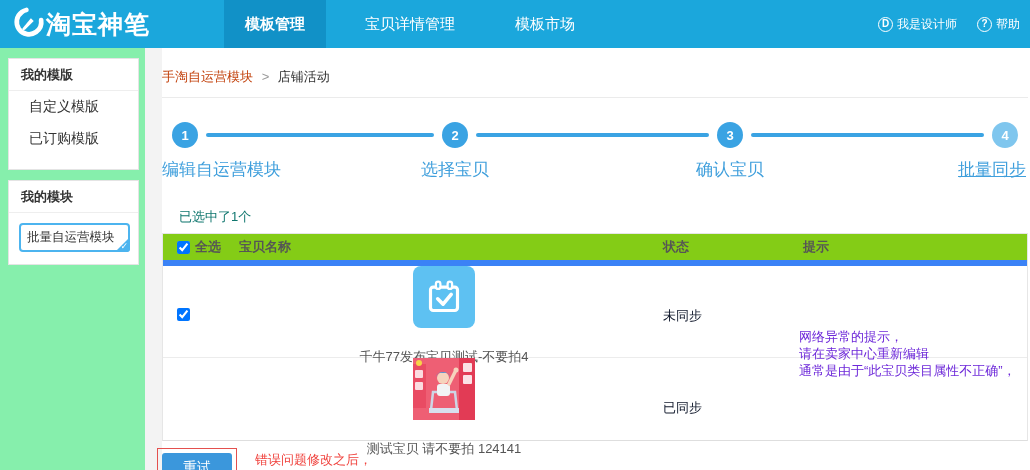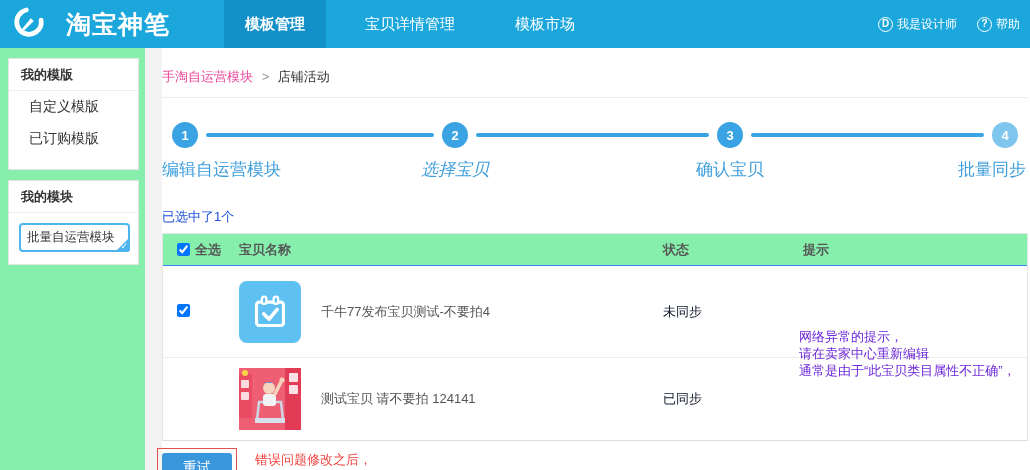--- a/index.html
+++ b/index.html
@@ -2,21 +2,21 @@
 <html><head>
 <meta charset="utf-8">
 <style>
   * { margin:0; padding:0; box-sizing:border-box; }
   html,body { width:1030px; height:470px; overflow:hidden;
     font-family:"Liberation Sans","DejaVu Sans",sans-serif; background:#f3f3f3; }
 
   
   .header { position:absolute; left:0; top:0; width:1030px; height:48px;
     background:#1ba7dc; display:flex; align-items:center; z-index:10; }
-  .logo { display:flex; align-items:center; gap:20px; padding-left:12px; width:176px; }
+  .logo { display:flex; align-items:center; gap:0; padding-left:12px; width:176px; }
   .logo-text { color:#fff; font-size:25px; font-weight:bold; letter-spacing:1px; white-space:nowrap; }
   .nav { display:flex; height:48px; margin-left:48px; }
   .nav-item { color:#fff; font-size:15px; line-height:48px; padding:0 21px; cursor:pointer; white-space:nowrap; }
   .nav-item.active { background:#1191c7;font-weight:bold; }
   .nav-item + .nav-item { margin-left:18px; }
   .header-right { margin-left:auto; display:flex; align-items:center; gap:20px; padding-right:10px; }
   .hr-item { display:flex; align-items:center; gap:4px; color:#fff; font-size:12px; cursor:pointer; }
   .circle-glyph { width:15px; height:15px; border:1.5px solid #fff; border-radius:50%;
     display:inline-flex; align-items:center; justify-content:center;
     font-size:10px; font-weight:bold; color:#fff; line-height:1; }
@@ -30,49 +30,49 @@
   .side-card.second { padding-bottom:12px; }
   .module-item { position:relative; margin:10px 8px 0 10px; border:2px solid #4cb4ef; border-radius:4px;
     background:#fff; font-size:12.5px; color:#333; padding:4px 4px 4px 6px; cursor:pointer; white-space:nowrap; }
   .module-badge { position:absolute; right:-2px; bottom:-2px; width:15px; height:15px;
     background:#4cb4ef; clip-path:polygon(100% 0,0 100%,100% 100%); border-radius:0 0 3px 0; }
   .module-badge-check { position:absolute; right:0px; bottom:-1px; color:#fff; font-size:9px; font-weight:bold; }
 
   
   .main { position:absolute; left:162px; top:48px; right:0; bottom:0; background:#fff; padding:0 0 0 0; }
   .breadcrumb { padding:20px 0 0 0; font-size:13px; color:#333; }
-  .breadcrumb .bc-link { color:#ec4899; cursor:pointer; }
+  .breadcrumb .bc-link { color:#c2410c; cursor:pointer; }
   .breadcrumb .bc-sep { color:#999; margin:0 5px; }
   .content-divider { border:none; border-top:1px solid #ebebeb; margin:11px 2px 0 0; }
 
   
   .steps { position:relative; height:66px; margin-top:24px; }
   .step-circle { position:absolute; top:0; width:26px; height:26px; border-radius:50%;
     background:#3aa3e3; color:#fff; font-size:13px; font-weight:bold;
     display:flex; align-items:center; justify-content:center; }
   .step-circle.light { background:#7fc6ee; }
   .step-line { position:absolute; top:11px; height:4px; background:#3aa3e3; border-radius:2px; }
   .step-label { position:absolute; top:36px; font-size:17px; color:#3f9fdc; white-space:nowrap; }
   .sc1 { left:10px; } .sc2 { left:280px; } .sc3 { left:555px; } .sc4 { left:830px; }
   .sl1 { left:44px; width:228px; } .sl2 { left:314px; width:233px; } .sl3 { left:589px; width:233px; }
-  .lb1 { left:0; } .lb2 { left:293px; transform:translateX(-50%);font-style:italic; }
-  .lb3 { left:568px; transform:translateX(-50%); } .lb4 { right:4px; }
-
-  .selection-summary { margin-top:20px; font-size:13px; color:#1d4ed8; }
+  .lb1 { left:0; } .lb2 { left:293px; transform:translateX(-50%); }
+  .lb3 { left:568px; transform:translateX(-50%); } .lb4 { right:4px;text-decoration:underline; }
+
+  .selection-summary { margin-top:20px; font-size:13px; color:#0f766e;margin-left:17px; }
 
   
   .goods-table { margin-top:7px; border:1px solid #e6e6e6; border-bottom:1px solid #dedede; margin-right:2px; }
   .trow { display:grid; grid-template-columns:62px 424px 140px 1fr; align-items:center; }
-  .thead { background:#86efac; height:32px; border-bottom:1px solid #3b82f6; }
+  .thead { background:#84cc16; height:32px; border-bottom:6px solid #3b82f6; }
   .thead .tcell { font-size:13px; color:#555; font-weight:bold; }
   .tcell { padding-left:14px; }
   .tbody-row1 { height:92px; border-bottom:1px solid #ececec; }
   .tbody-row2 { height:82px; }
   .cell-check { display:flex; align-items:center; gap:5px; }
-  .name-cell { display:flex; align-items:center; gap:20px; font-size:13px; color:#555; }
+  .name-cell { display:flex; align-items:center; gap:20px; font-size:13px; color:#555;flex-direction:column; }
   .status-cell { font-size:13px; color:#0f172a; }
   .tip-cell { position:relative; height:100%; display:flex; align-items:center; }
   .tip-box { border:1px solid #e4504e; background:#fff; padding:8px 16px; font-size:13px; color:#555; white-space:nowrap; }
   .tip-note { position:absolute; left:10px; top:62px; z-index:3; font-size:13px; color:#6d28d9; line-height:17px; white-space:nowrap; }
   .calendar-tile { width:62px; height:62px; border-radius:8px; background:#5ec1f2;
     display:flex; align-items:center; justify-content:center; flex:0 0 62px; }
   .photo-tile { width:62px; height:62px; flex:0 0 62px; overflow:hidden; }
 
   
   .retry-row { position:relative; margin-top:7px; height:40px; }

